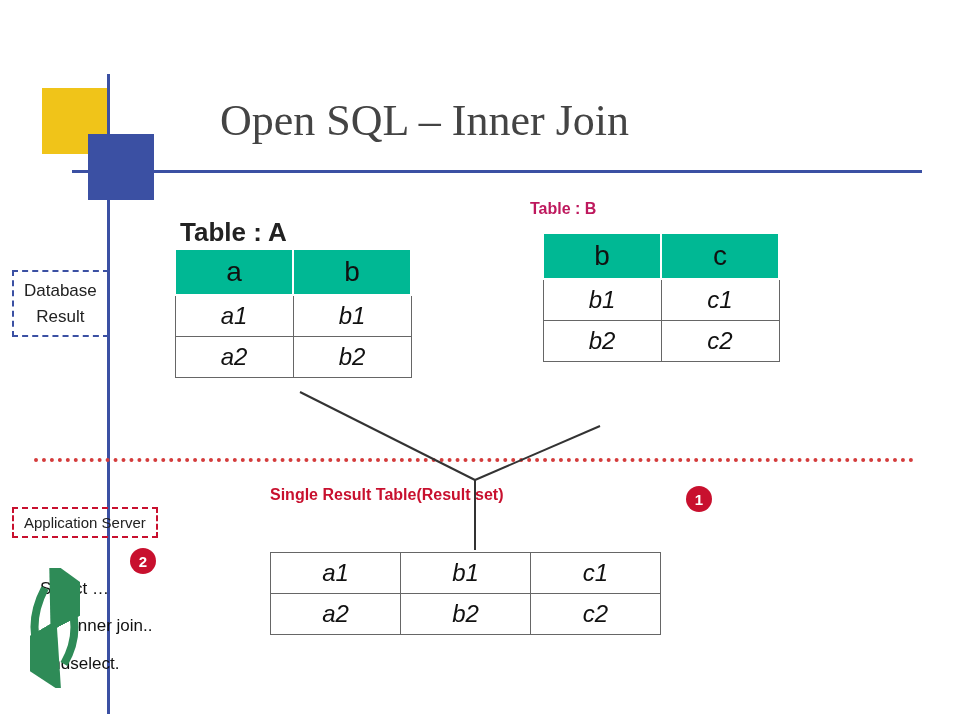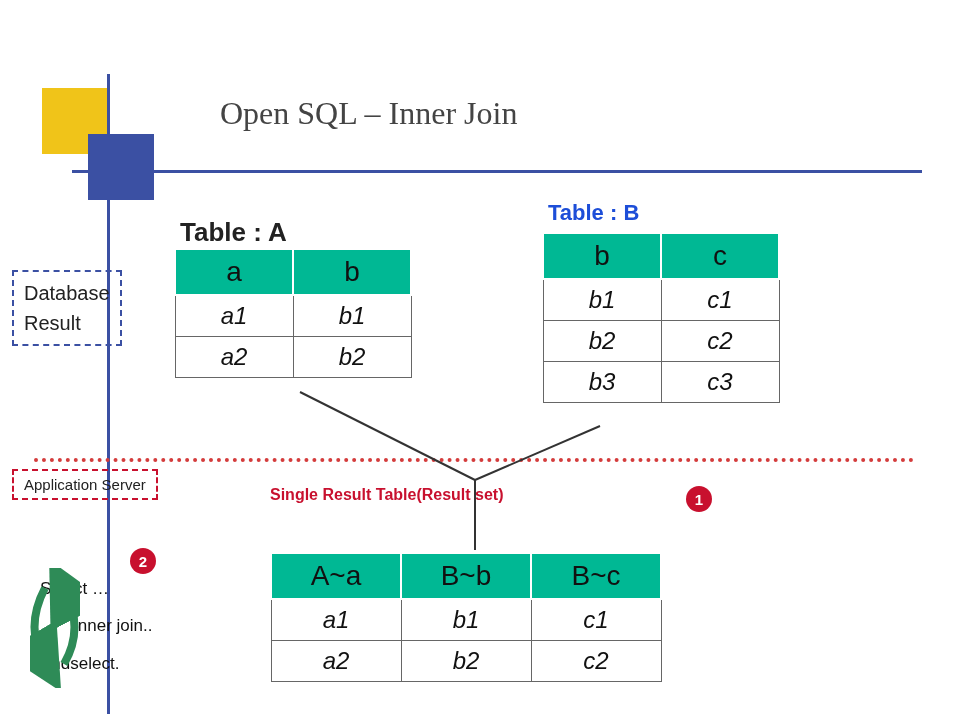--- a/index.html
+++ b/index.html
@@ -22,30 +22,30 @@
   .hline {
     position: absolute; left: 72px; top: 170px;
     width: 850px; height: 3px; background: #3b50a3;
   }
   .vline {
     position: absolute; left: 107px; top: 74px;
     width: 3px; height: 640px; background: #3b50a3;
   }
   .title {
     position: absolute; left: 220px; top: 95px;
-    font-size: 32px; color: #444;
+    font-size: 44px; color: #444;
     font-family: "Times New Roman", serif;
   }
   .label {
     position: absolute;
     font-family: Arial, sans-serif;
     font-weight: bold;
   }
   .table-a-label { left: 180px; top: 217px; font-size: 26px; color: #222; }
-  .table-b-label { left: 548px; top: 200px; font-size: 22px; color: #1d4ed8; }
+  .table-b-label { left: 530px; top: 200px; font-size: 16px; color: #be185d; }
 
   table.data {
     position: absolute;
     border-collapse: collapse;
     font-family: Verdana, sans-serif;
   }
   table.data th, table.data td {
     border: 0px solid #fff; 
   }
   table.data th {
@@ -69,25 +69,25 @@
   .tblA th, .tblA td { width: 118px; }
   .tblB { left: 542px; top: 232px; }
   .tblB th, .tblB td { width: 118px; }
   .tblR { left: 270px; top: 552px; }
   .tblR th, .tblR td { width: 130px; }
 
   .db-box {
     position: absolute; left: 12px; top: 270px;
     border: 2px dashed #3b50a3;
     padding: 6px 10px;
-    font-size: 20px; color: #222; text-align: left;
+    font-size: 17px; color: #222; text-align: center;
     line-height: 1.5;
   }
   .app-box {
-    position: absolute; left: 12px; top: 469px;
+    position: absolute; left: 12px; top: 507px;
     border: 2px dashed #c8102e;
     padding: 5px 10px;
     font-size: 15px; color: #222;
   }
   .dotted-sep {
     position: absolute; left: 34px; top: 458px;
     width: 880px; height: 0;
     border-top: 4px dotted #d43c3c;
   }
 
@@ -164,49 +164,40 @@
     <th>c</th>
   </tr>
   <tr>
     <td>b1</td>
     <td>c1</td>
   </tr>
   <tr>
     <td>b2</td>
     <td>c2</td>
   </tr>
-  <tr>
-    <td>b3</td>
-    <td>c3</td>
-  </tr>
 </tbody>
   </table>
 
 <div class="db-box">
   <span>Database</span><br>
   <span>Result</span>
 </div>
 
 <div class="dotted-sep"></div>
 
 <div class="app-box">
   <span>Application Server</span>
 </div>
 
 <div class="result-label">Single Result Table(Result set)</div>
 <div class="circle c1">1</div>
 <div class="circle c2">2</div>
 
 <table class="data tblR">
   <tbody>
-      <tr>
-    <th>A~a</th>
-    <th>B~b</th>
-    <th>B~c</th>
-  </tr>
   <tr>
     <td>a1</td>
     <td>b1</td>
     <td>c1</td>
   </tr>
   <tr>
     <td>a2</td>
     <td>b2</td>
     <td>c2</td>
   </tr>

